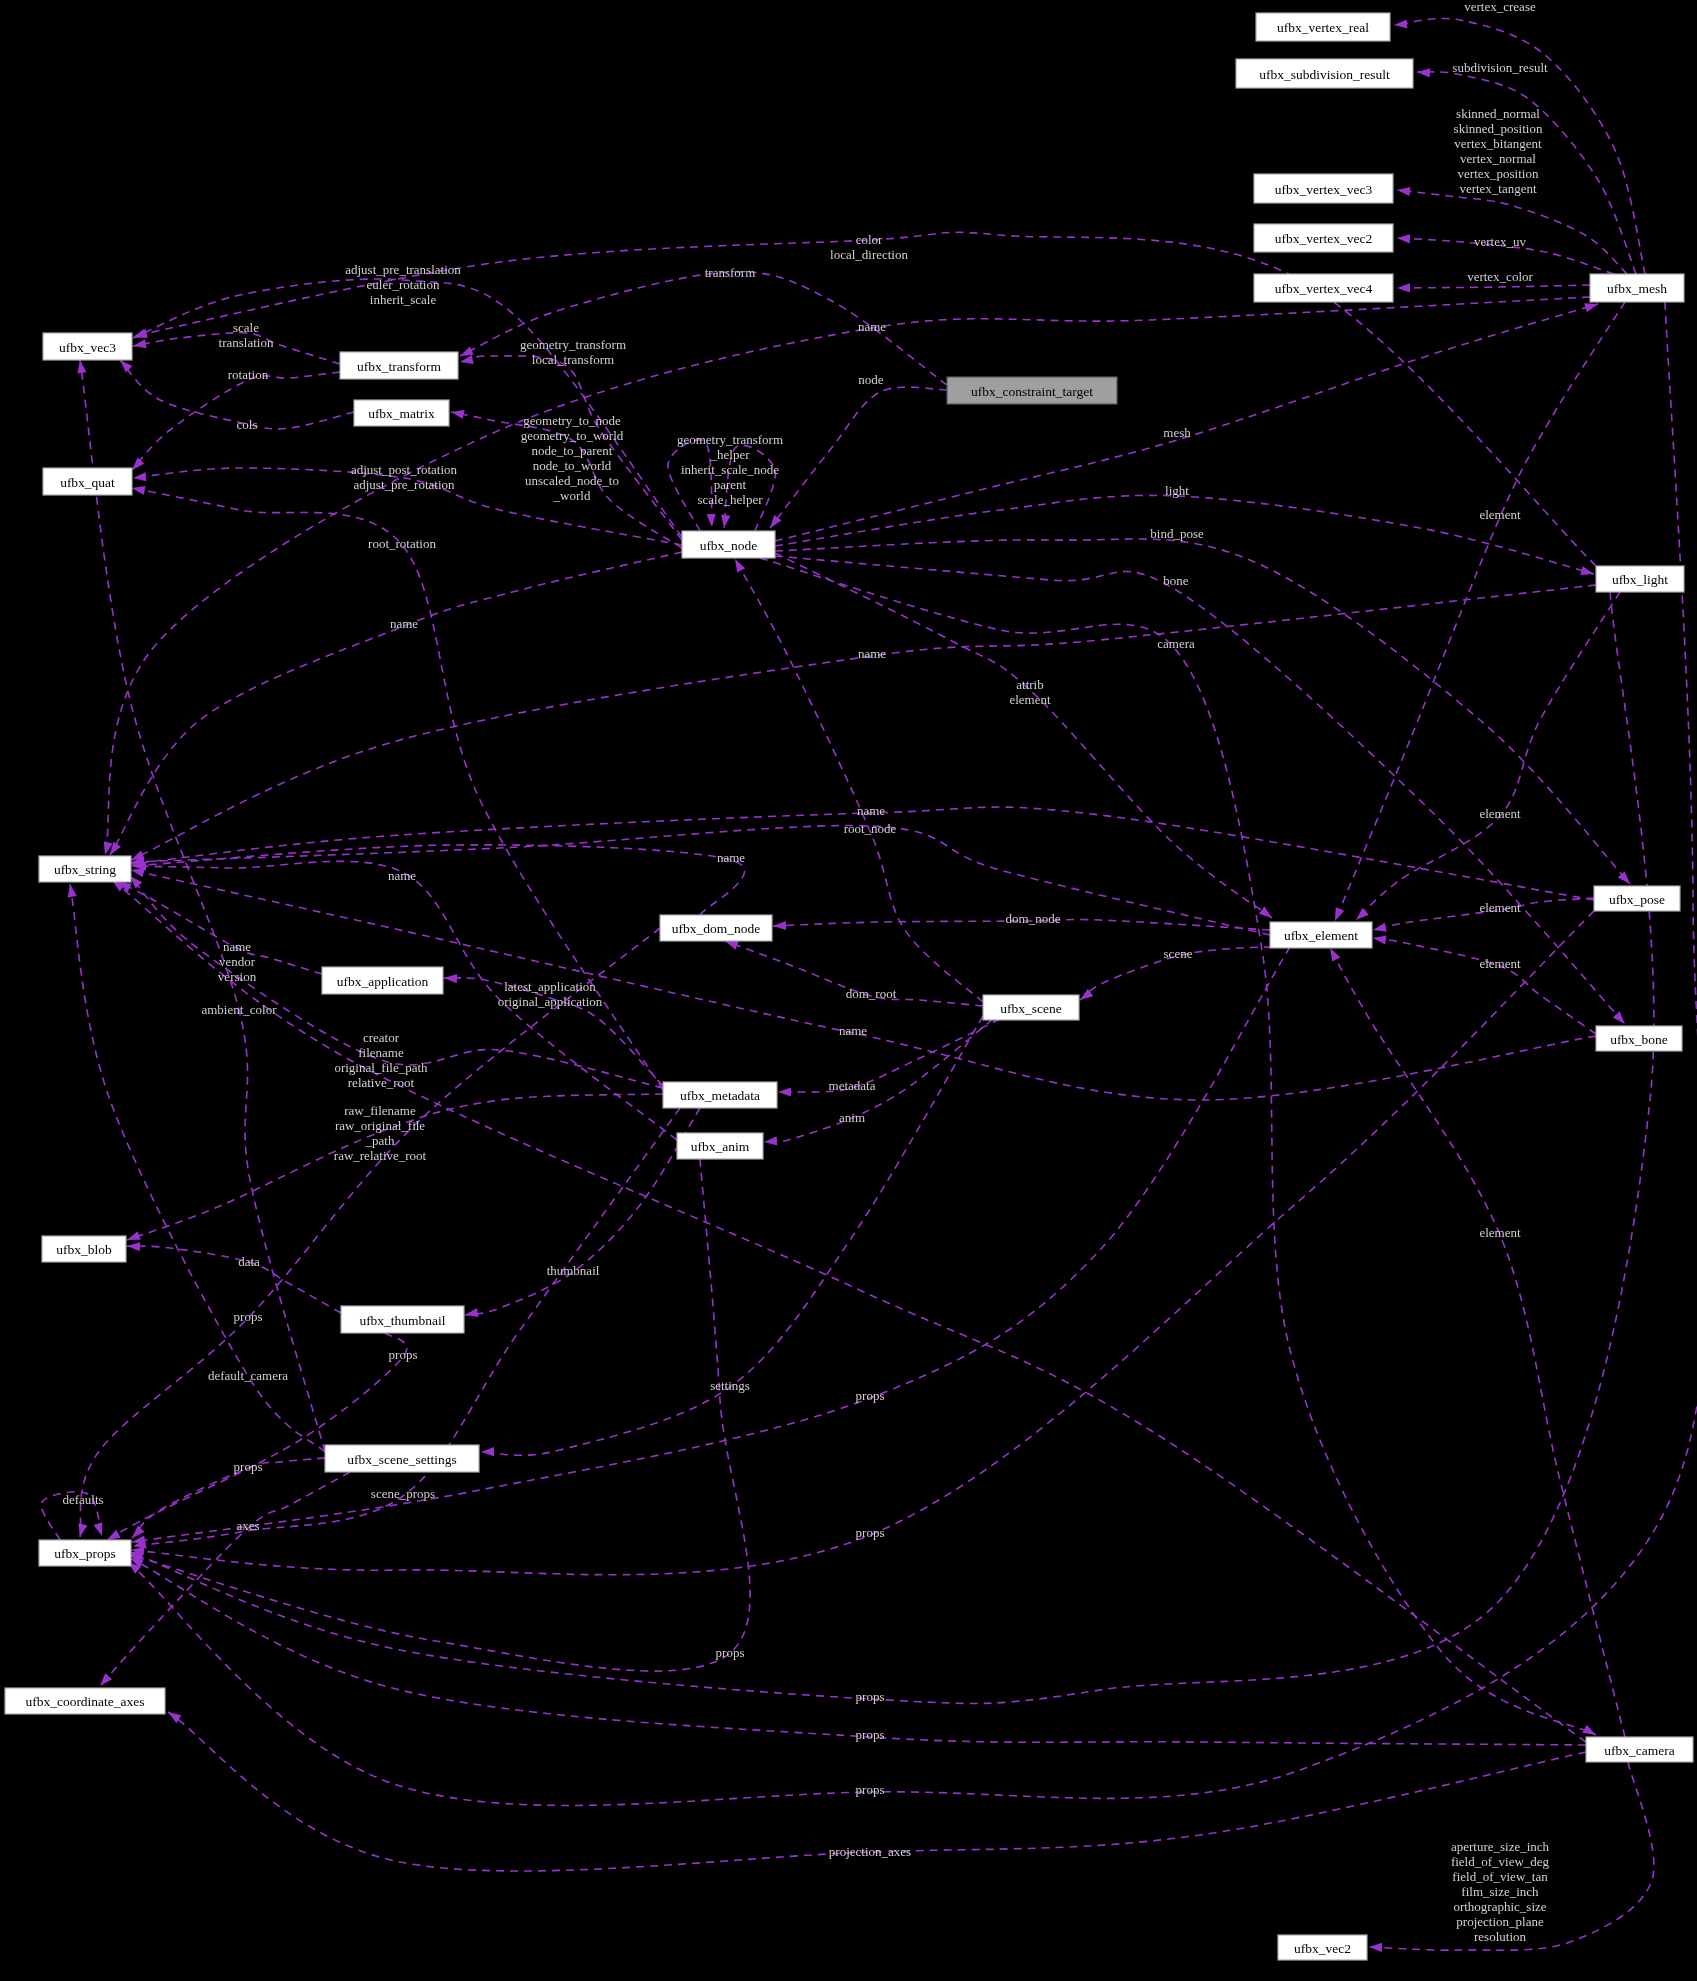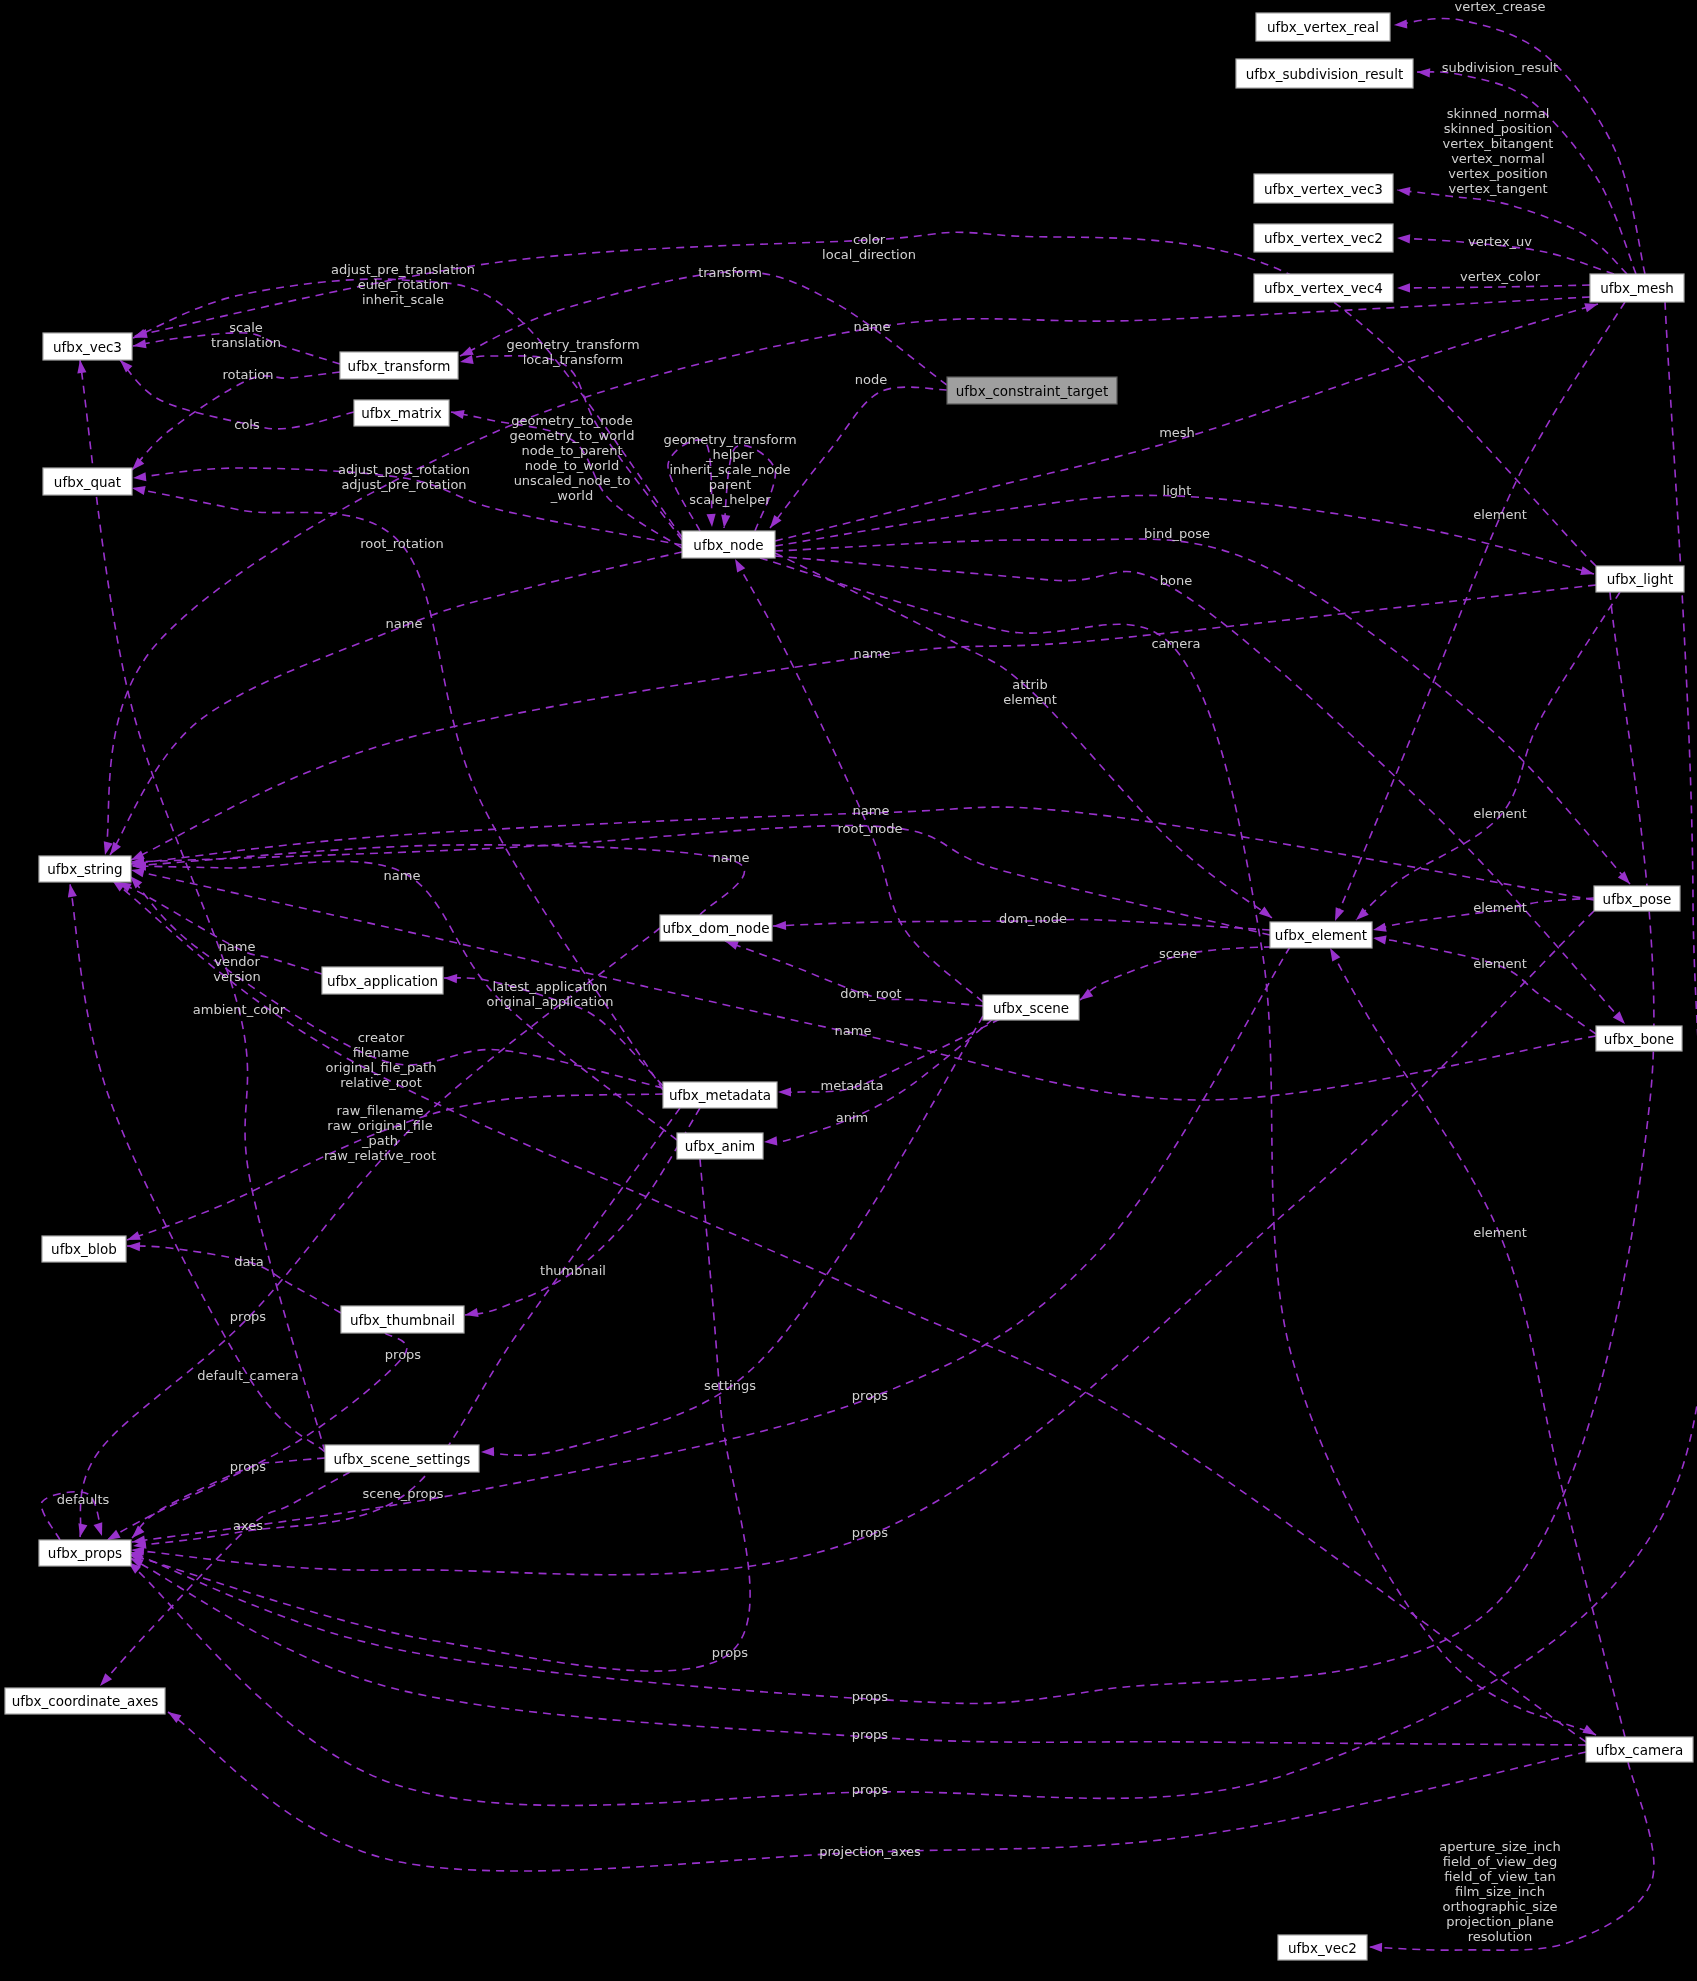--- a/index.html
+++ b/index.html
@@ -1,17 +1,17 @@
 <!DOCTYPE html>
 <html><head>
 <meta charset="utf-8">
 <style>
   html,body{margin:0;padding:0;background:#000;}
   body{width:1697px;height:1981px;font-family:"DejaVu Sans","Liberation Sans",sans-serif;}
-  #diagram-root{position:relative;width:1697px;height:1981px;background:#000;overflow:hidden;}
+  #diagram-root{position:relative;width:1697px;height:1981px;background:#000;overflow:hidden;font-family:Liberation Serif, serif;}
   svg{display:block}
   .node-rect{fill:#ffffff;stroke:#a9a9a9;stroke-width:1.2;}
   .node-rect.highlight{fill:#9f9f9f;stroke:#5a5a5a;}
   .node-text{fill:#000000;font-size:13.5px;text-anchor:middle;}
   .edge-path{fill:none;stroke-width:1.6;stroke-dasharray:8 6;}
   .edge-label{font-size:13px;text-anchor:middle;}
 </style>
 </head>
 <body>
 

